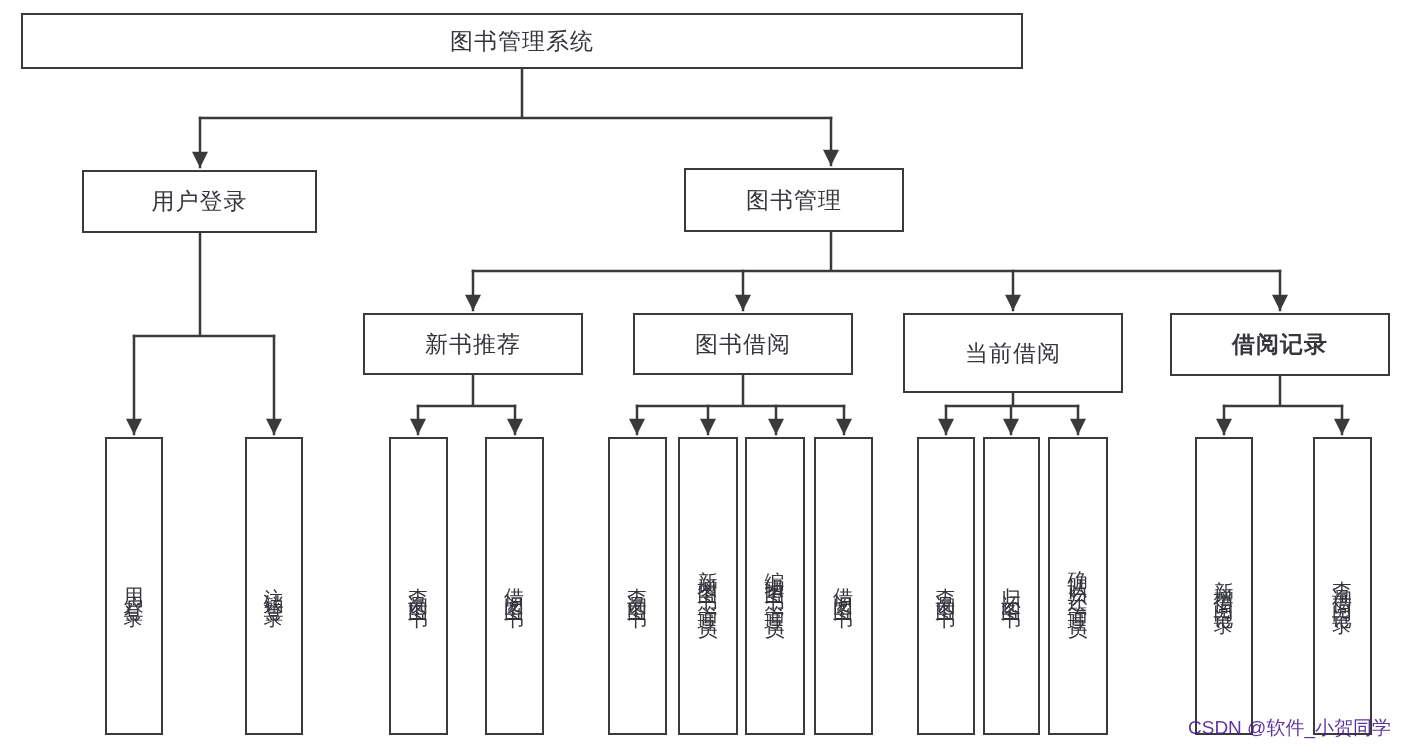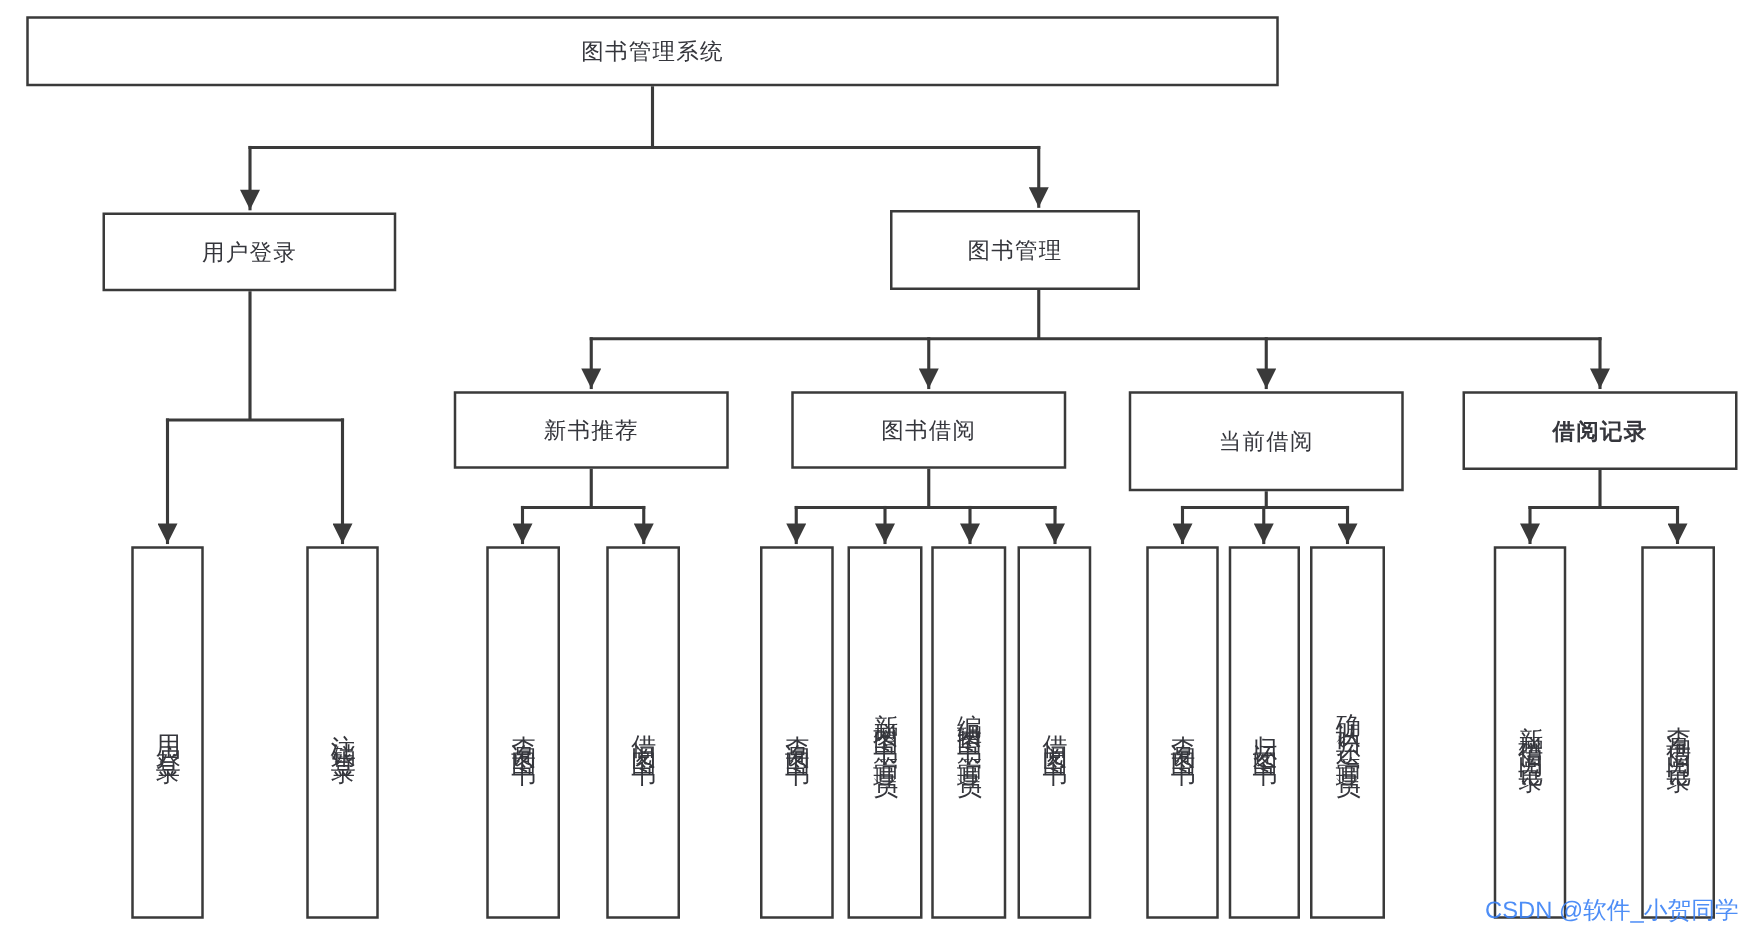--- a/index.html
+++ b/index.html
@@ -7,50 +7,50 @@
     position:relative; width:1405px; height:747px; background:#ffffff;
     font-family:"Liberation Sans","DejaVu Sans",sans-serif; color:#35363c;
     overflow:hidden;
   }
   svg.connectors { position:absolute; left:0; top:0; z-index:0; }
   .box {
     position:absolute; background:#ffffff; border:2.5px solid #3a3a3a;
     box-sizing:border-box; display:flex; align-items:center; justify-content:center;
     z-index:1;
   }
-  .box.h span { font-size:18px; letter-spacing:1px; white-space:nowrap; }
+  .box.h span { font-size:23px; letter-spacing:1px; white-space:nowrap; }
   .box.v span {
     writing-mode:vertical-lr; text-orientation:mixed;
     font-size:20px; letter-spacing:7px; line-height:1;
   }
   
   .root            { left:21px;  top:13px;  width:1002px; height:56px; }
   .grp-user        { left:82px;  top:170px; width:235px;  height:63px; }
-  .grp-book        { left:712px; top:168px; width:200px;  height:64px; }
+  .grp-book        { left:684px; top:168px; width:220px;  height:64px; }
   .sec-newrec      { left:363px; top:313px; width:220px;  height:62px;font-family:Liberation Serif, serif; }
   .sec-borrow      { left:633px; top:313px; width:220px;  height:62px; }
   .sec-current     { left:903px; top:313px; width:220px;  height:80px; }
   .sec-record      { left:1170px;top:313px; width:220px;  height:63px;font-weight:bold; }
   
   .v1  { left:105px;  top:437px; width:58px; height:298px; }
   .v2  { left:245px;  top:437px; width:58px; height:298px; }
   .v3  { left:389px;  top:437px; width:59px; height:298px; }
   .v4  { left:485px;  top:437px; width:59px; height:298px; }
   .v5  { left:608px;  top:437px; width:59px; height:298px; }
   .v6  { left:678px;  top:437px; width:60px; height:298px; }
   .v7  { left:745px;  top:437px; width:60px; height:298px; }
   .v8  { left:814px;  top:437px; width:59px; height:298px; }
   .v9  { left:917px;  top:437px; width:58px; height:298px; }
   .v10 { left:983px;  top:437px; width:57px; height:298px; }
   .v11 { left:1048px; top:437px; width:60px; height:298px; }
   .v12 { left:1195px; top:437px; width:58px; height:298px; }
   .v13 { left:1313px; top:437px; width:59px; height:298px; }
   .watermark {
     position:absolute; left:1188px; top:715px; z-index:3;
-    font-size:19px; color:#3b82f6; opacity:.9; white-space:nowrap;text-align:center;
+    font-size:19px; color:#4c1d95; opacity:.9; white-space:nowrap;text-align:center;
   }
 </style>
 </head>
 <body>
 
 <div class="canvas">
 
   <svg class="connectors" width="1405" height="747" viewBox="0 0 1405 747">
     <defs>
       <marker id="arrow" viewBox="0 0 10 10" refX="9.5" refY="5" markerWidth="8.8" markerHeight="6.4" orient="auto" markerUnits="strokeWidth">

